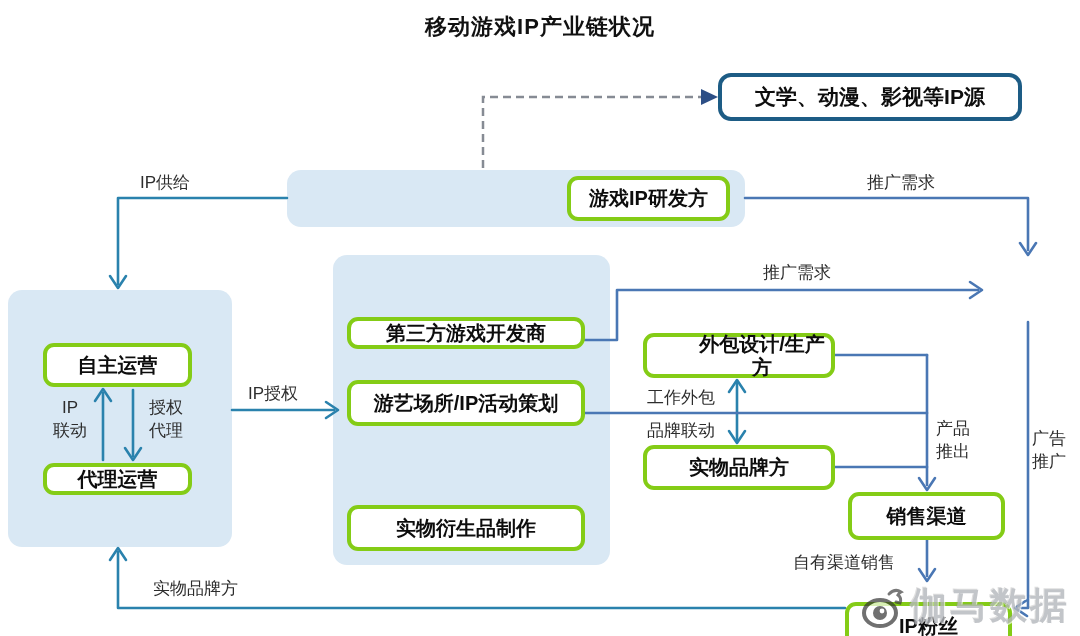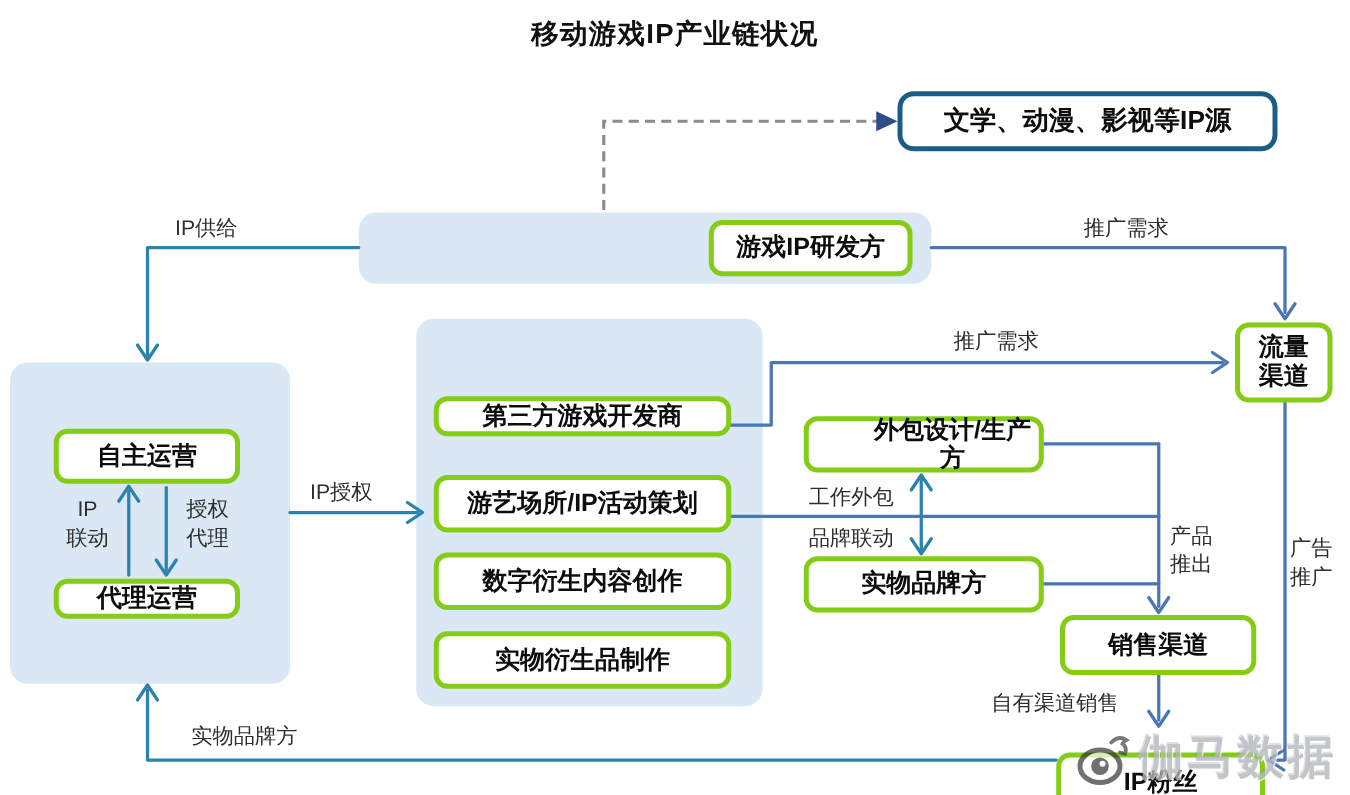--- a/index.html
+++ b/index.html
@@ -94,31 +94,28 @@
   <div class="panel-label" style="left:300px;top:185px;">IP供给方</div>
   <div class="panel-label" style="left:356px;top:267px;">衍生品出品方</div>
   <div class="panel-label" style="left:22px;top:298px;">IP运营方</div>
 
   <div class="node dark" style="left:718px;top:73px;width:304px;height:48px;">文学、动漫、影视等IP源</div>
 
   <div class="node" style="left:567px;top:176px;width:163px;height:45px;">游戏IP研发方</div>
 
   <div class="node" style="left:347px;top:317px;width:238px;height:32px;">第三方游戏开发商</div>
   <div class="node" style="left:347px;top:380px;width:238px;height:46px;">游艺场所/IP活动策划</div>
-  <div class="node" style="left:347px;top:442px;width:238px;height:46px;">数字衍生内容创作</div>
   <div class="node" style="left:347px;top:505px;width:238px;height:46px;">实物衍生品制作</div>
 
   <div class="node" style="left:43px;top:343px;width:149px;height:44px;">自主运营</div>
   <div class="node" style="left:43px;top:463px;width:149px;height:32px;">代理运营</div>
 
   <div class="node" style="left:643px;top:333px;width:192px;height:45px;padding-left:46px;">外包设计/生产方</div>
   <div class="node" style="left:643px;top:445px;width:192px;height:45px;">实物品牌方</div>
 
-  <div class="node" style="left:988px;top:258px;width:78px;height:64px;">流量
-渠道</div>
   <div class="node" style="left:848px;top:492px;width:157px;height:48px;">销售渠道</div>
   <div class="node" style="left:845px;top:582px;width:167px;height:49px;margin-top:20px;">IP粉丝</div>
 
   <div class="edge-label" style="left:140px;top:172px;">IP供给</div>
   <div class="edge-label" style="left:867px;top:172px;">推广需求</div>
   <div class="edge-label" style="left:763px;top:262px;">推广需求</div>
   <div class="edge-label" style="left:248px;top:383px;">IP授权</div>
   <div class="edge-label center" style="left:44px;top:397px;width:52px;">IP
 联动</div>
   <div class="edge-label center" style="left:144px;top:397px;width:44px;">授权

